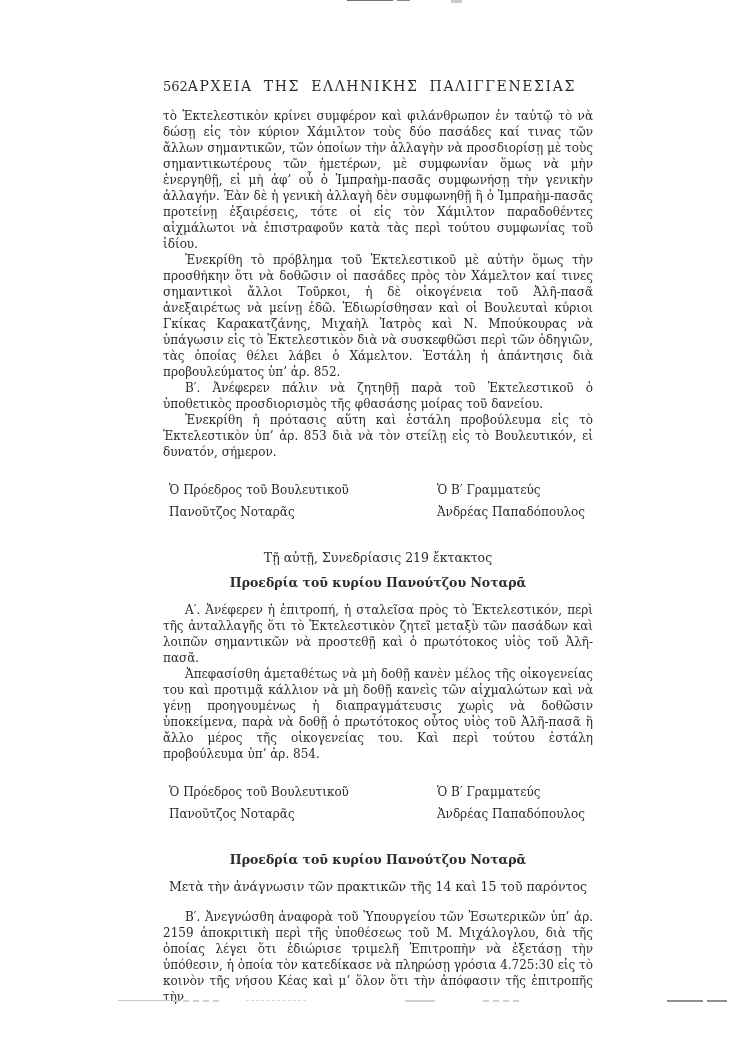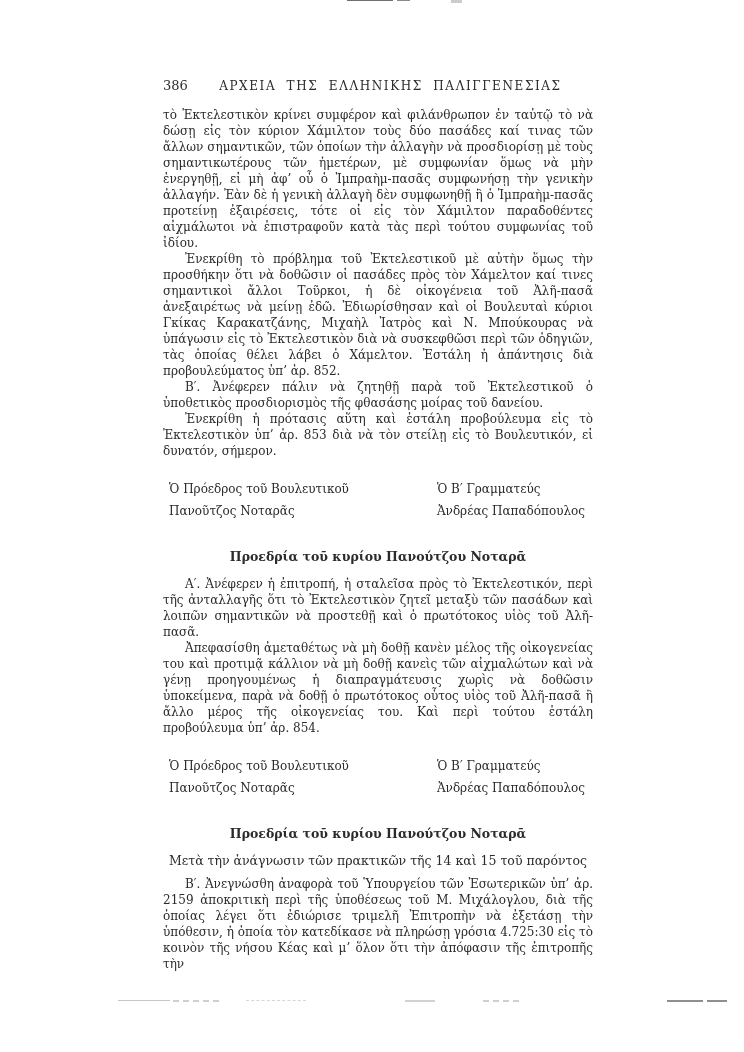--- a/index.html
+++ b/index.html
@@ -21,24 +21,23 @@
   }
   .page-header {
     display: flex;
     align-items: baseline;
     font-size: 13px;
     margin-bottom: 14px;
   }
   .page-num { flex: 0 0 auto; }
   .run-title {
     flex: 1 1 auto;
-    text-align: center;
     letter-spacing: 1.6px;
     word-spacing: 5px;
-    font-size: 12px;
+    font-size: 14px;
   }
   .body-text p {
     font-size: 12px;
     line-height: 16px;
     text-align: justify;
     text-align-last: left;
   }
   .body-text p.indent { text-indent: 22px; }
   .sig-block {
     display: flex;
@@ -64,21 +63,21 @@
     line-height: 16px;
     margin-top: 9px;
     margin-bottom: 11px;
   }
   .session-note {
     font-weight: normal;
     font-size: 12.5px;
     text-align: center;
     line-height: 16px;
     margin-top: 8px;
-    margin-bottom: 7px;
+    margin-bottom: 14px;
   }
   
   .artifact { position: absolute; }
   .a-top-1 { left: 347px; top: 0; width: 46px; height: 1px; background: #6f6f6f; }
   .a-top-2 { left: 397px; top: 0; width: 13px; height: 1px; background: #8a8a8a; }
   .a-top-3 { left: 451px; top: 0; width: 11px; height: 3px; background: #cccccc; }
   .a-bot-1 { left: 118px; top: 1000px; width: 52px; height: 1px; background: #c7c7c7; }
   .a-bot-2 { left: 173px; top: 1000px; width: 46px; height: 2px; border-top: 2px dashed #cfcfcf; background: none; }
   .a-bot-3 { left: 246px; top: 1000px; width: 60px; height: 2px; border-top: 1px dashed #d6d6d6; background: none; }
   .a-bot-4 { left: 405px; top: 1000px; width: 30px; height: 2px; background: #d2d2d2; }
@@ -91,21 +90,21 @@
 
 <div class="page">
 
   <div class="artifact a-top-1"></div>
   <div class="artifact a-top-2"></div>
   <div class="artifact a-top-3"></div>
 
   <div class="content">
 
     <div class="page-header">
-      <span class="page-num">386</span>
+      <span class="page-num">562</span>
       <span class="run-title">ΑΡΧΕΙΑ ΤΗΣ ΕΛΛΗΝΙΚΗΣ ΠΑΛΙΓΓΕΝΕΣΙΑΣ</span>
     </div>
 
     <div class="body-text">
       <p>τὸ Ἐκτελεστικὸν κρίνει συμφέρον καὶ φιλάνθρωπον ἐν ταὐτῷ τὸ νὰ δώσῃ εἰς τὸν κύριον Χάμιλτον τοὺς δύο πασάδες καί τινας τῶν ἄλλων σημαντικῶν, τῶν ὁποίων τὴν ἀλλαγὴν νὰ προσδιορίσῃ μὲ τοὺς σημαντικωτέρους τῶν ἡμετέρων, μὲ συμφωνίαν ὅμως νὰ μὴν ἐνεργηθῇ, εἰ μὴ ἀφ’ οὗ ὁ Ἰμπραὴμ-πασᾶς συμφωνήσῃ τὴν γενικὴν ἀλλαγήν. Ἐὰν δὲ ἡ γενικὴ ἀλλαγὴ δὲν συμφωνηθῇ ἢ ὁ Ἰμπραὴμ-πασᾶς προτείνῃ ἐξαιρέσεις, τότε οἱ εἰς τὸν Χάμιλτον παραδοθέντες αἰχμάλωτοι νὰ ἐπιστραφοῦν κατὰ τὰς περὶ τούτου συμφωνίας τοῦ ἰδίου.</p>
       <p class="indent">Ἐνεκρίθη τὸ πρόβλημα τοῦ Ἐκτελεστικοῦ μὲ αὐτὴν ὅμως τὴν προσθήκην ὅτι νὰ δοθῶσιν οἱ πασάδες πρὸς τὸν Χάμελτον καί τινες σημαντικοὶ ἄλλοι Τοῦρκοι, ἡ δὲ οἰκογένεια τοῦ Ἀλῆ-πασᾶ ἀνεξαιρέτως νὰ μείνῃ ἐδῶ. Ἐδιωρίσθησαν καὶ οἱ Βουλευταὶ κύριοι Γκίκας Καρακατζάνης, Μιχαὴλ Ἰατρὸς καὶ Ν. Μπούκουρας νὰ ὑπάγωσιν εἰς τὸ Ἐκτελεστικὸν διὰ νὰ συσκεφθῶσι περὶ τῶν ὁδηγιῶν, τὰς ὁποίας θέλει λάβει ὁ Χάμελτον. Ἐστάλη ἡ ἀπάντησις διὰ προβουλεύματος ὑπ’ ἀρ. 852.</p>
       <p class="indent">Β′. Ἀνέφερεν πάλιν νὰ ζητηθῇ παρὰ τοῦ Ἐκτελεστικοῦ ὁ ὑποθετικὸς προσδιορισμὸς τῆς φθασάσης μοίρας τοῦ δανείου.</p>
       <p class="indent">Ἐνεκρίθη ἡ πρότασις αὕτη καὶ ἐστάλη προβούλευμα εἰς τὸ Ἐκτελεστικὸν ὑπ’ ἀρ. 853 διὰ νὰ τὸν στείλῃ εἰς τὸ Βουλευτικόν, εἰ δυνατόν, σήμερον.</p>
     </div>
 
@@ -113,20 +112,21 @@
       <div class="sig left">
         <div>Ὁ Πρόεδρος τοῦ Βουλευτικοῦ</div>
         <div>Πανοῦτζος Νοταρᾶς</div>
       </div>
       <div class="sig right">
         <div>Ὁ Β′ Γραμματεύς</div>
         <div>Ἀνδρέας Παπαδόπουλος</div>
       </div>
     </div>
 
+    <h2 class="session-heading">Τῇ αὐτῇ, Συνεδρίασις 219 ἔκτακτος</h2>
     <h3 class="session-subheading">Προεδρία τοῦ κυρίου Πανούτζου Νοταρᾶ</h3>
 
     <div class="body-text">
       <p class="indent">Α′. Ἀνέφερεν ἡ ἐπιτροπή, ἡ σταλεῖσα πρὸς τὸ Ἐκτελεστικόν, περὶ τῆς ἀνταλλαγῆς ὅτι τὸ Ἐκτελεστικὸν ζητεῖ μεταξὺ τῶν πασάδων καὶ λοιπῶν σημαντικῶν νὰ προστεθῇ καὶ ὁ πρωτότοκος υἱὸς τοῦ Ἀλῆ-πασᾶ.</p>
       <p class="indent">Ἀπεφασίσθη ἀμεταθέτως νὰ μὴ δοθῇ κανὲν μέλος τῆς οἰκογενείας του καὶ προτιμᾷ κάλλιον νὰ μὴ δοθῇ κανεὶς τῶν αἰχμαλώτων καὶ νὰ γένῃ προηγουμένως ἡ διαπραγμάτευσις χωρὶς νὰ δοθῶσιν ὑποκείμενα, παρὰ νὰ δοθῇ ὁ πρωτότοκος οὗτος υἱὸς τοῦ Ἀλῆ-πασᾶ ἢ ἄλλο μέρος τῆς οἰκογενείας του. Καὶ περὶ τούτου ἐστάλη προβούλευμα ὑπ’ ἀρ. 854.</p>
     </div>
 
     <div class="sig-block">
       <div class="sig left">
         <div>Ὁ Πρόεδρος τοῦ Βουλευτικοῦ</div>

